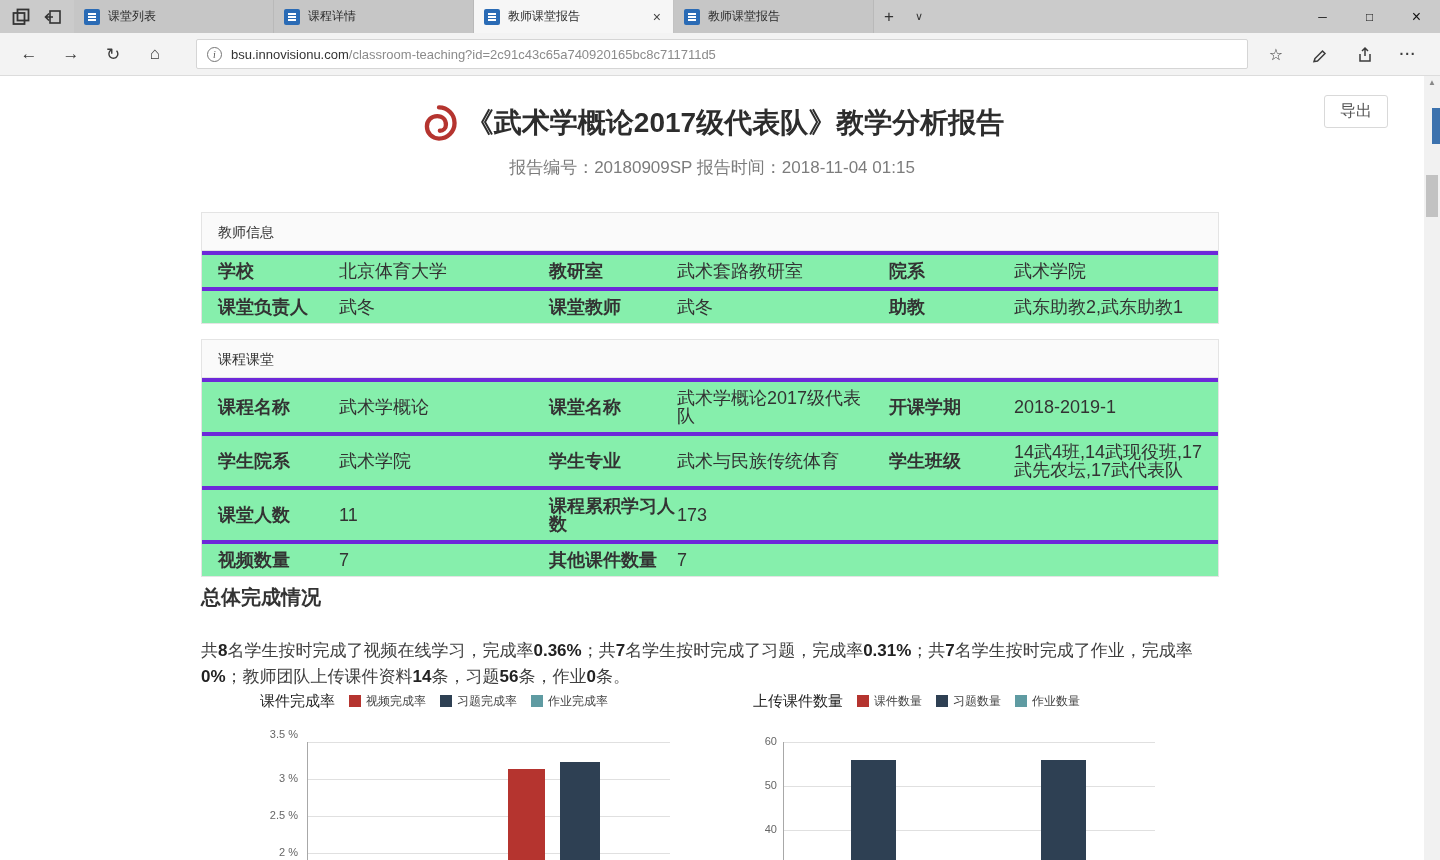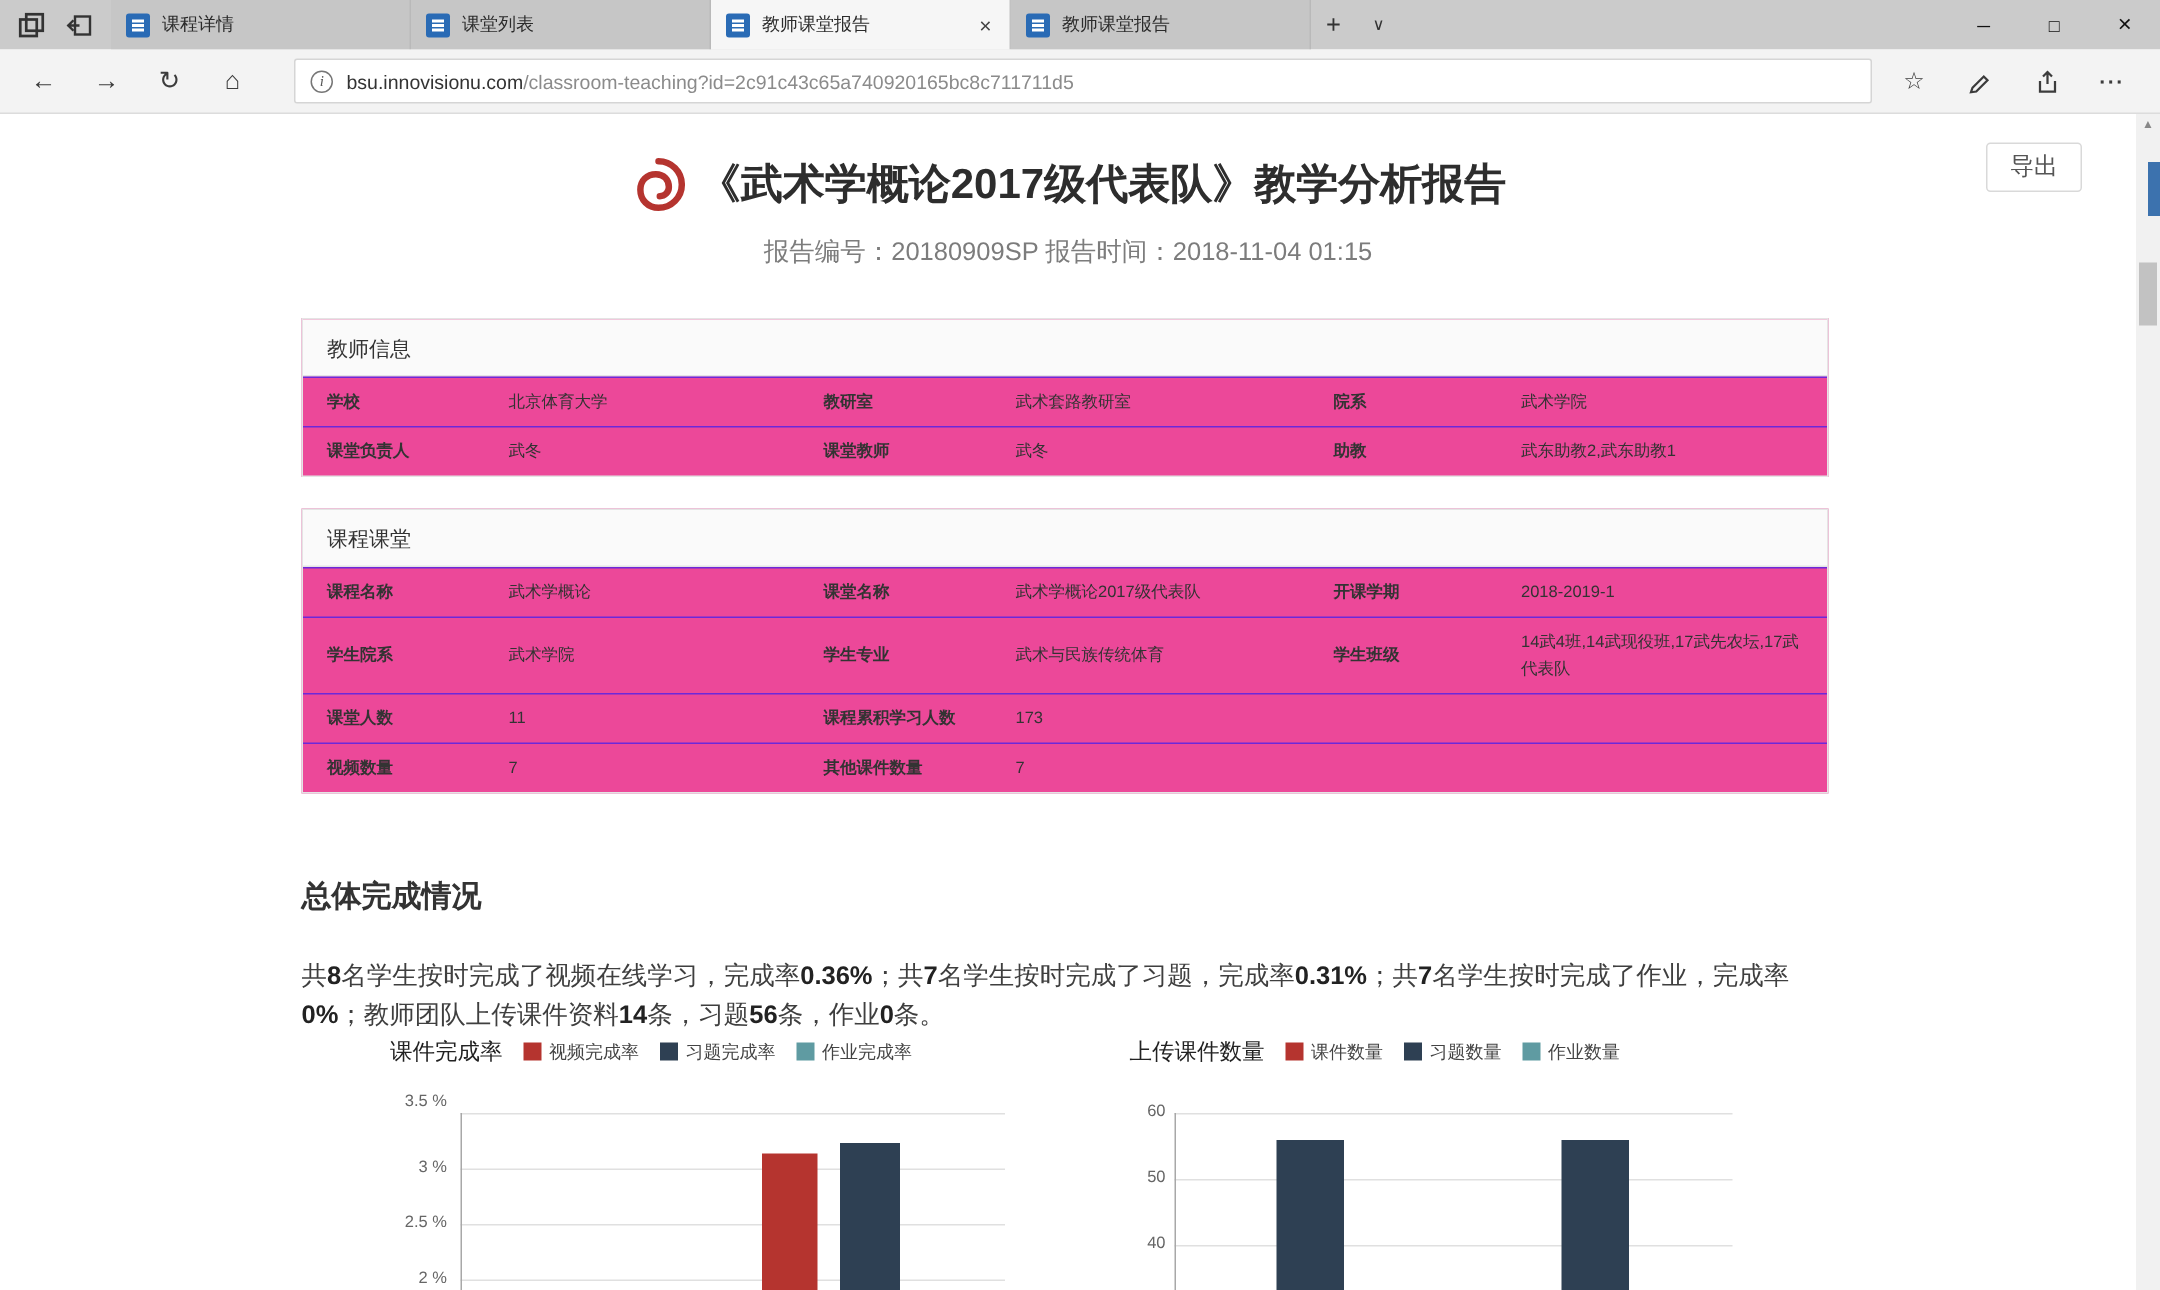--- a/index.html
+++ b/index.html
@@ -42,27 +42,27 @@
   .dots{letter-spacing:1px;font-weight:bold;font-size:14px;}
 
   
   .content{position:absolute;top:76px;left:0;width:1424px;height:784px;background:#fff;overflow:hidden;}
   .export-btn{position:absolute;top:19px;right:36px;padding:5px 15px;background:#fff;border:1px solid #d9d9d9;
       border-radius:3px;font-size:16px;color:#555;cursor:pointer;}
   .report-title{position:absolute;top:28px;left:0;width:100%;display:flex;align-items:center;justify-content:center;gap:8px;
       font-size:28px;font-weight:700;color:#2d2d2d;}
   .report-meta{position:absolute;top:80px;left:0;width:100%;text-align:center;font-size:17px;color:#7c7c7c;}
 
-  .info-table{position:absolute;left:201px;width:1018px;border:1px solid #e4e4e4;background:#ec4899;}
+  .info-table{position:absolute;left:201px;width:1018px;border:1px solid #e4e4e4;background:#86efac;}
   #teacher-table{top:136px;}
   #course-table{top:263px;}
   .table-head{height:38px;line-height:38px;background:#fafafa;border-bottom:1px solid #e4e4e4;
       padding-left:16px;font-size:14px;color:#333;}
   .trow{display:grid;grid-template-columns:137px 194px 144px 196px 141px auto;align-items:center;
-      border-top:1px solid #6d28d9;padding:7px 0;font-size:11px;color:#333;line-height:18px;}
+      border-top:4px solid #6d28d9;padding:7px 0;font-size:18px;color:#333;line-height:18px;}
   .trow:first-of-type{border-top:none;}
   .lbl{font-weight:bold;padding-left:16px;}
   .val{padding-right:10px;}
 
   .summary-heading{position:absolute;left:201px;top:508px;font-size:20px;font-weight:700;color:#333;}
   .summary-text{position:absolute;left:201px;top:545px;width:1010px;font-size:17px;color:#3f3f3f;line-height:26px;}
   .summary-text b{color:#222;}
 
   .chart{position:absolute;height:280px;}
   #chart-0{left:260px;top:616px;width:420px;}
@@ -98,25 +98,25 @@
     <span class="ticon">
       <svg width="18" height="18" viewBox="0 0 18 18">
           <rect x="6" y="3" width="10" height="12" fill="none" stroke="#333" stroke-width="1.6"></rect>
           <path d="M1 9 h8 M5 5.5 L1.5 9 L5 12.5" fill="none" stroke="#333" stroke-width="1.6"></path>
         </svg>
     </span>
   </div>
 
   <div class="tab">
     <span class="favicon"></span>
-    <span class="tab-label">课程详情</span>
+    <span class="tab-label">课堂列表</span>
   </div>
   <div class="tab">
     <span class="favicon"></span>
-    <span class="tab-label">课堂列表</span>
+    <span class="tab-label">课程详情</span>
   </div>
   <div class="tab active">
     <span class="favicon"></span>
     <span class="tab-label">教师课堂报告</span>
     <span class="tab-close">×</span>
   </div>
   <div class="tab">
     <span class="favicon"></span>
     <span class="tab-label">教师课堂报告</span>
   </div>

